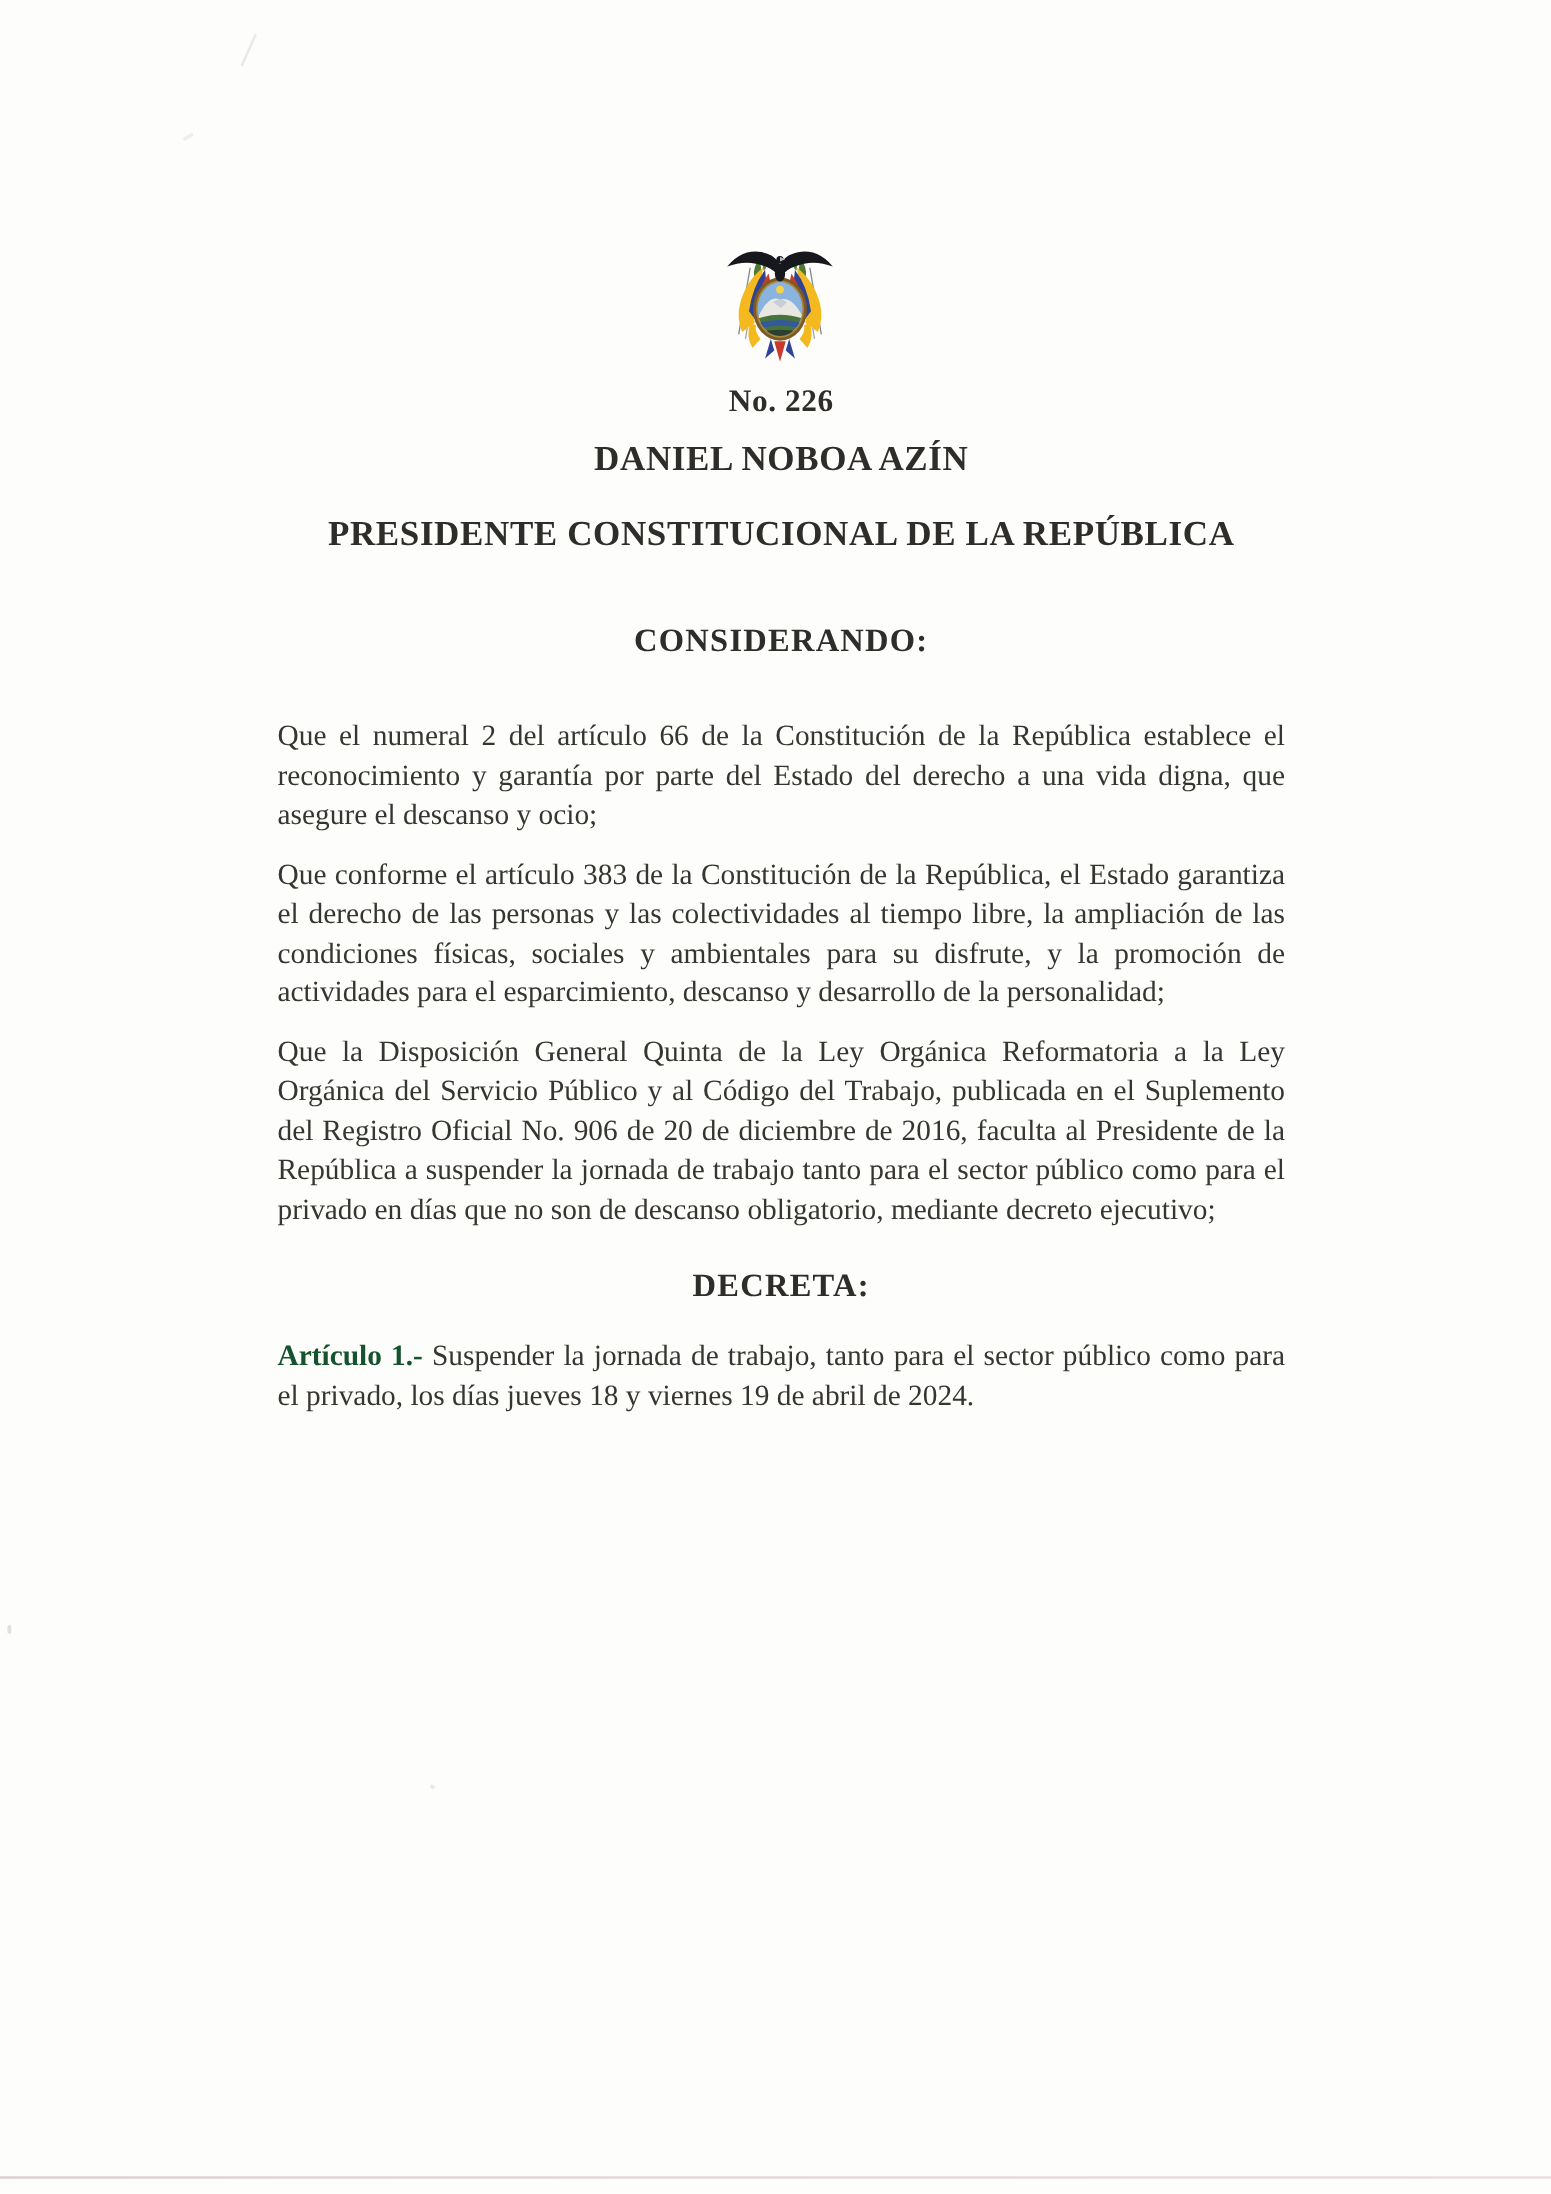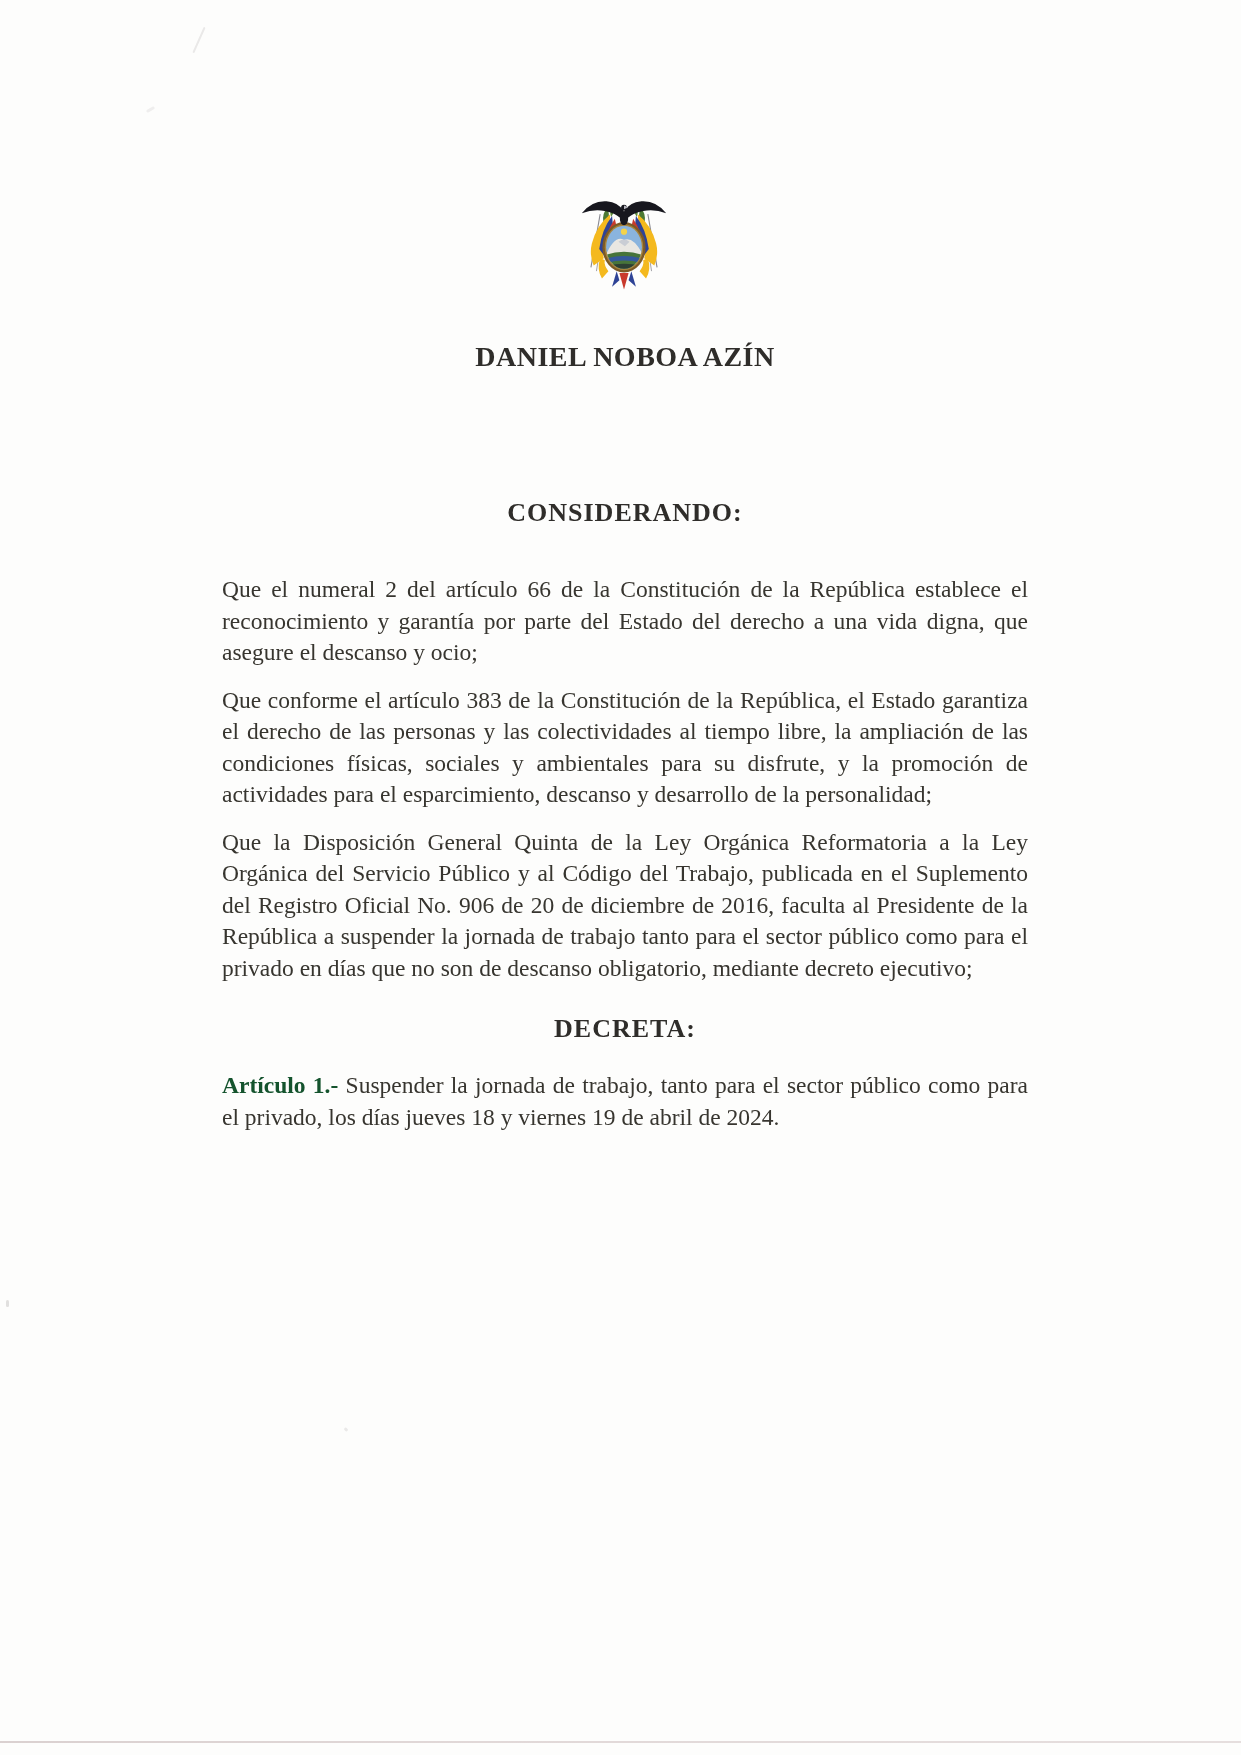--- a/index.html
+++ b/index.html
@@ -13,21 +13,21 @@
   }
   .emblem{
     position:absolute;left:578px;top:194px;width:92px;height:101px;
   }
   .centered{
     position:absolute;left:222px;width:806px;
     text-align:center;font-weight:bold;letter-spacing:.5px;
     color:#2f2d2a;
   }
   .decree-no{top:308px;font-size:25px;}
-  .author-name{top:341px;font-size:28px;}
+  .author-name{top:352px;font-size:28px;}
   .author-title{top:412px;font-size:28px;}
   .considerando-h{top:498px;font-size:26px;letter-spacing:1px;}
   .doc-body{
     position:absolute;left:222px;top:558px;width:806px;
     font-size:23.5px;line-height:31.5px;text-align:justify;
     color:#37352f;
   }
   .doc-body p{margin:16px 0 14px 0;}
   .decreta-h{
     text-align:center;font-weight:bold;font-size:26px;letter-spacing:1px;
@@ -98,21 +98,23 @@
         <path d="M28 79 Q50 73 72 79 L72 84 L28 84 Z" fill="#2d3f33"></path>
       </g>
 
       <path d="M4 21 Q15 7 31 8 Q44 9 50 19 Q56 9 69 8 Q85 7 96 21 Q83 16 71 18.5 Q59 21 53 27 L50 31 L47 27 Q41 21 29 18.5 Q17 16 4 21 Z" fill="#17171e"></path>
       <circle cx="50" cy="15" r="3.2" fill="#17171e"></circle>
       <path d="M50 12.5 l4.5 2 l-4.5 2 Z" fill="#b8b8c0"></path>
       <ellipse cx="50" cy="27" rx="4.5" ry="7" fill="#17171e"></ellipse>
     </svg>
   </div>
 
+  <div class="centered decree-no">No. 226</div>
   <div class="centered author-name">DANIEL NOBOA AZÍN</div>
+  <div class="centered author-title">PRESIDENTE CONSTITUCIONAL DE LA REPÚBLICA</div>
   <div class="centered considerando-h">CONSIDERANDO:</div>
 
   <div class="doc-body">
     <p>Que el numeral 2 del artículo 66 de la Constitución de la República establece el reconocimiento y garantía por parte del Estado del derecho a una vida digna, que asegure el descanso y ocio;</p>
     <p>Que conforme el artículo 383 de la Constitución de la República, el Estado garantiza el derecho de las personas y las colectividades al tiempo libre, la ampliación de las condiciones físicas, sociales y ambientales para su disfrute, y la promoción de actividades para el esparcimiento, descanso y desarrollo de la personalidad;</p>
     <p>Que la Disposición General Quinta de la Ley Orgánica Reformatoria a la Ley Orgánica del Servicio Público y al Código del Trabajo, publicada en el Suplemento del Registro Oficial No. 906 de 20 de diciembre de 2016, faculta al Presidente de la República a suspender la jornada de trabajo tanto para el sector público como para el privado en días que no son de descanso obligatorio, mediante decreto ejecutivo;</p>
 
     <div class="decreta-h">DECRETA:</div>
 
     <p class="article">

